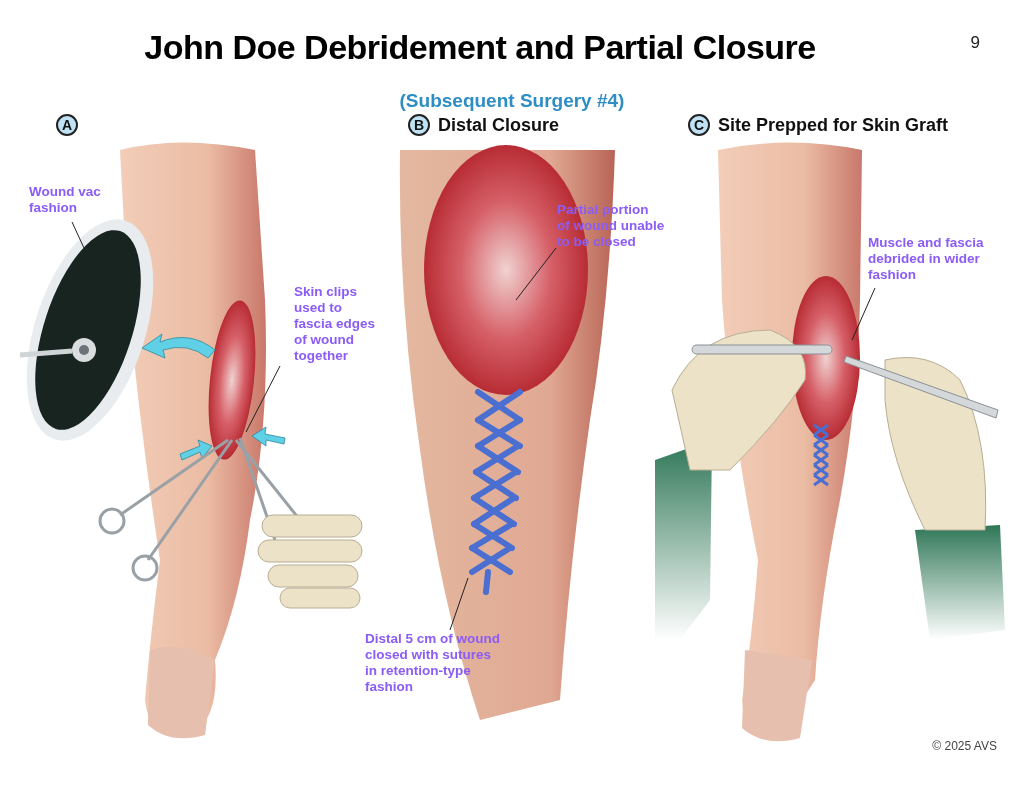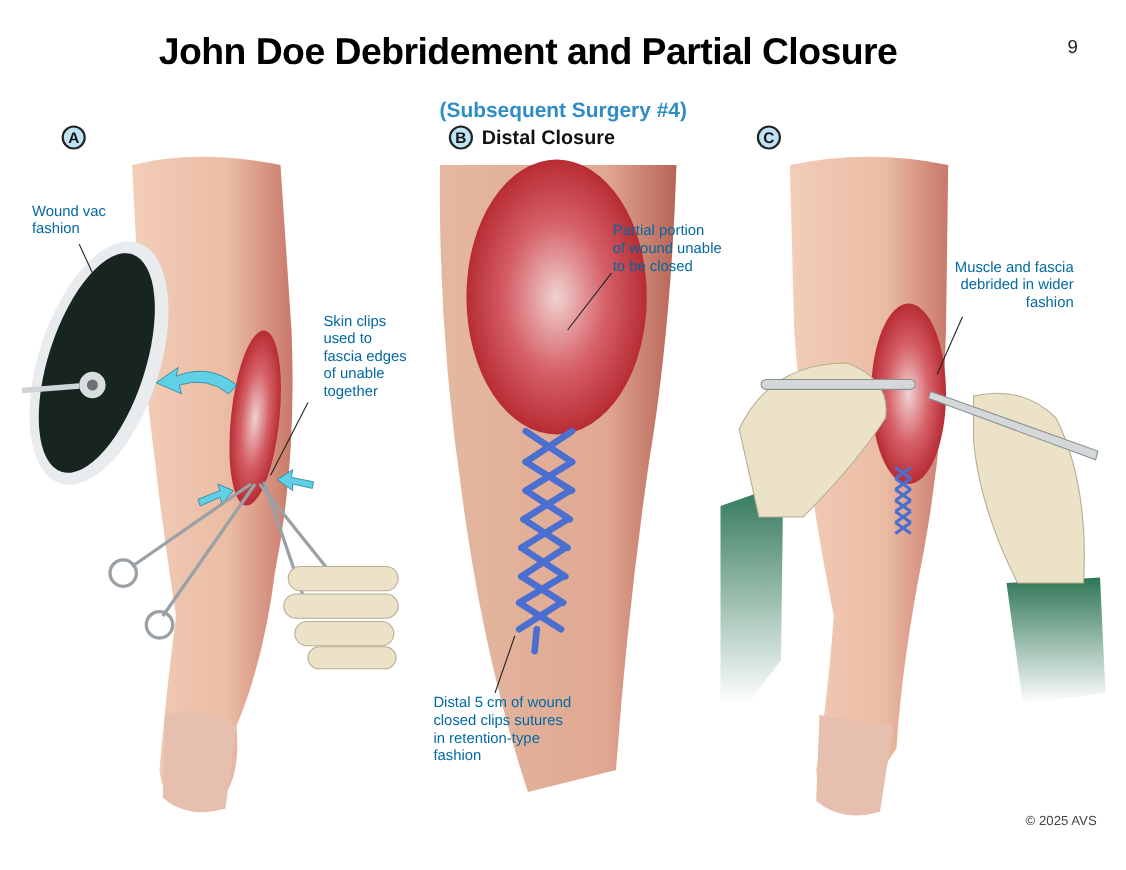--- a/index.html
+++ b/index.html
@@ -2,21 +2,21 @@
 <html><head>
 <meta charset="utf-8">
 <style>
   html, body { margin:0; padding:0; background:#ffffff; }
   body { width:1024px; height:791px; position:relative; overflow:hidden; font-family:"Liberation Sans", sans-serif; color:#1a1a1a; }
   .title { position:absolute; left:0; width:960px; top:28px; text-align:center; font-size:34px; font-weight:bold; color:#000000; letter-spacing:-0.5px; }
   .subtitle { position:absolute; left:0; width:1024px; top:70px; text-align:center; font-size:19px; font-weight:bold; color:#2e8ec4;margin-top:20px; }
   .page-num { position:absolute; right:44px; top:33px; font-size:17px; color:#222; }
   .panel-head { position:absolute; top:114px; display:flex; align-items:center; gap:8px; font-size:18px; font-weight:bold; color:#111; }
   .badge { width:22px; height:22px; border-radius:50%; background:#bfe3f4; border:2px solid #222; display:flex; align-items:center; justify-content:center; font-size:14px; font-weight:bold; color:#111; box-sizing:border-box; }
-  .label { position:absolute; font-size:13.5px; line-height:16px; color:#0369a1; }
+  .label { position:absolute; font-size:13.5px; line-height:16px; color:#8b5cf6;font-weight:bold; }
   .copyright { position:absolute; right:27px; bottom:38px; font-size:12px; color:#444; }
   svg.art { position:absolute; left:0; top:0; }
 </style>
 </head>
 <body>
 
 <div class="title">John Doe Debridement and Partial Closure</div>
 <div class="subtitle">(Subsequent Surgery #4)</div>
 <div class="page-num">9</div>
 
@@ -115,43 +115,44 @@
 
 <div class="panel-head" style="left:56px;">
   <span class="badge">A</span>
 </div>
 <div class="panel-head" style="left:408px;">
   <span class="badge">B</span>
   <span>Distal Closure</span>
 </div>
 <div class="panel-head" style="left:688px;">
   <span class="badge">C</span>
+  <span>Site Prepped for Skin Graft</span>
 </div>
 
 <div class="label" style="left:29px; top:184px;">
   <div>Wound vac</div>
   <div>fashion</div>
 </div>
 <div class="label" style="left:294px; top:284px;">
   <div>Skin clips</div>
   <div>used to</div>
   <div>fascia edges</div>
-  <div>of unable</div>
+  <div>of wound</div>
   <div>together</div>
 </div>
 <div class="label" style="left:557px; top:202px;">
   <div>Partial portion</div>
   <div>of wound unable</div>
   <div>to be closed</div>
 </div>
-<div class="label" style="left:365px; top:631px;margin-left:29px;">
+<div class="label" style="left:365px; top:631px;">
   <div>Distal 5 cm of wound</div>
-  <div>closed clips sutures</div>
+  <div>closed with sutures</div>
   <div>in retention-type</div>
   <div>fashion</div>
 </div>
-<div class="label" style="left:868px; top:235px;text-align:right;">
+<div class="label" style="left:868px; top:235px;">
   <div>Muscle and fascia</div>
   <div>debrided in wider</div>
   <div>fashion</div>
 </div>
 
 <div class="copyright">© 2025 AVS</div>
 
 </body></html>

